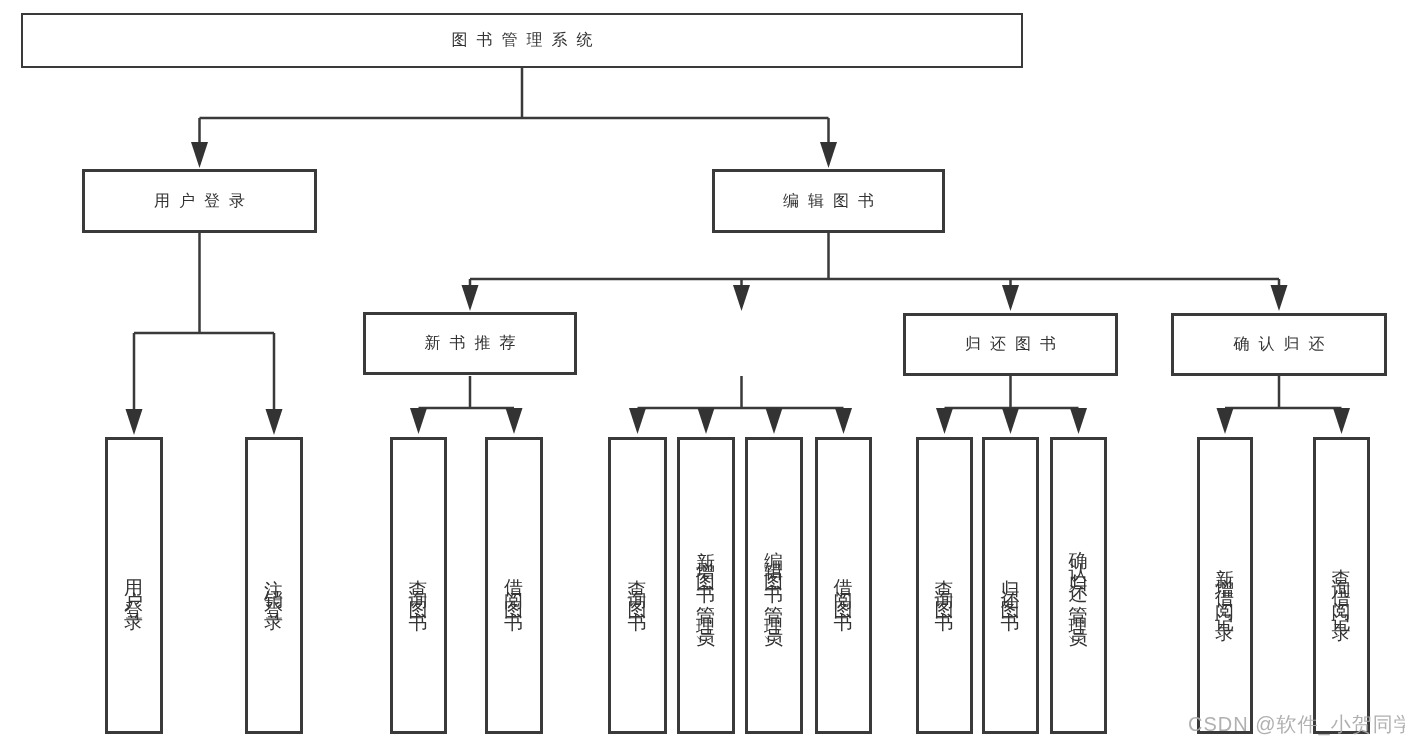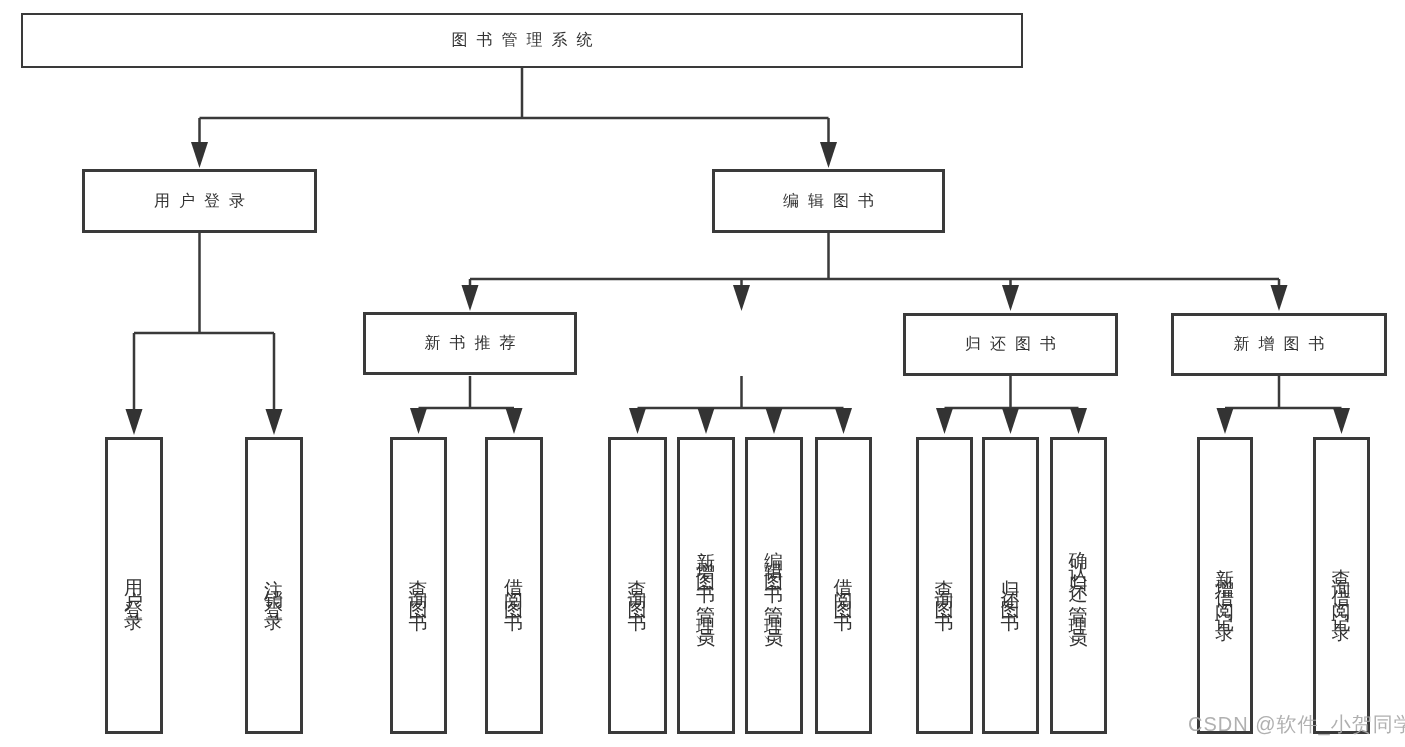--- a/index.html
+++ b/index.html
@@ -80,21 +80,21 @@
     <span class="hlabel">编辑图书</span>
   </div>
 
   <div class="node" style="left:363px;top:312px;width:214px;height:63px;">
     <span class="hlabel">新书推荐</span>
   </div>
   <div class="node" style="left:903px;top:313px;width:215px;height:63px;">
     <span class="hlabel">归还图书</span>
   </div>
   <div class="node" style="left:1171px;top:313px;width:216px;height:63px;">
-    <span class="hlabel">新增图书</span>
+    <span class="hlabel">确认归还</span>
   </div>
 
   <div class="node leaf" style="left:105px;width:58px;">
     <span class="vlabel">用户登录</span>
   </div>
   <div class="node leaf" style="left:245px;width:58px;">
     <span class="vlabel">注销登录</span>
   </div>
 
   <div class="node leaf" style="left:390px;width:57px;">

